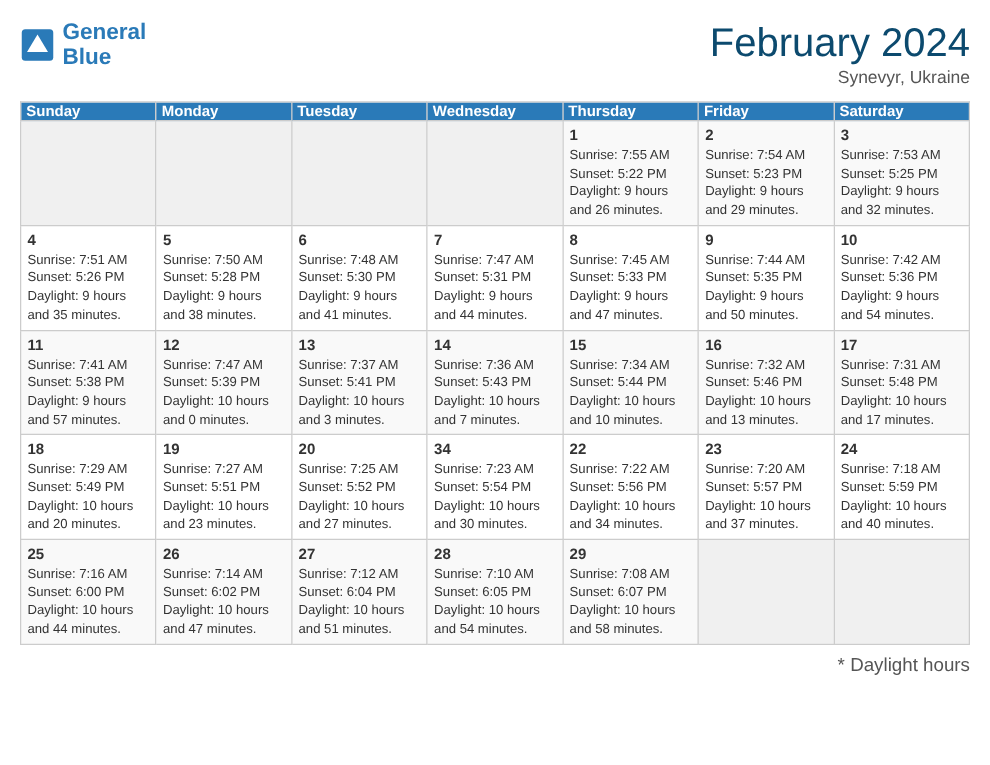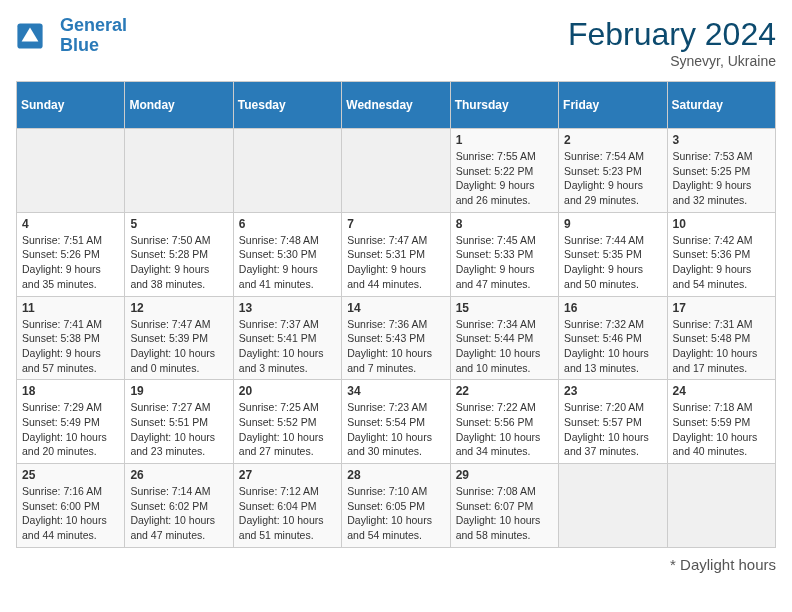--- a/index.html
+++ b/index.html
@@ -12,21 +12,21 @@
     }
     .header {
       display: flex;
       justify-content: space-between;
       align-items: flex-start;
       margin-bottom: 12px;
     }
     .logo {
       display: flex;
       align-items: center;
-      gap: 16px;
+      gap: 6px;
     }
     .logo-text {
       font-size: 18px;
       font-weight: bold;
       color: #333;
       line-height: 1.1;
     }
     .logo-text span {
       color: #2a7ab8;
     }
@@ -49,21 +49,21 @@
     table {
       width: 100%;
       border-collapse: collapse;
       font-size: 11px;
     }
     thead tr th {
       background-color: #2a7ab8;
       color: #fff;
       font-size: 12px;
       font-weight: bold;
-      padding: 16px 4px;
+      padding: 0 4px;
       text-align: left;
       border: 1px solid #ccc;
     }
     tbody tr td {
       border: 1px solid #ccc;
       vertical-align: top;
       padding: 4px 5px;
       height: 80px;
       width: 108px;
       background: #fff;

